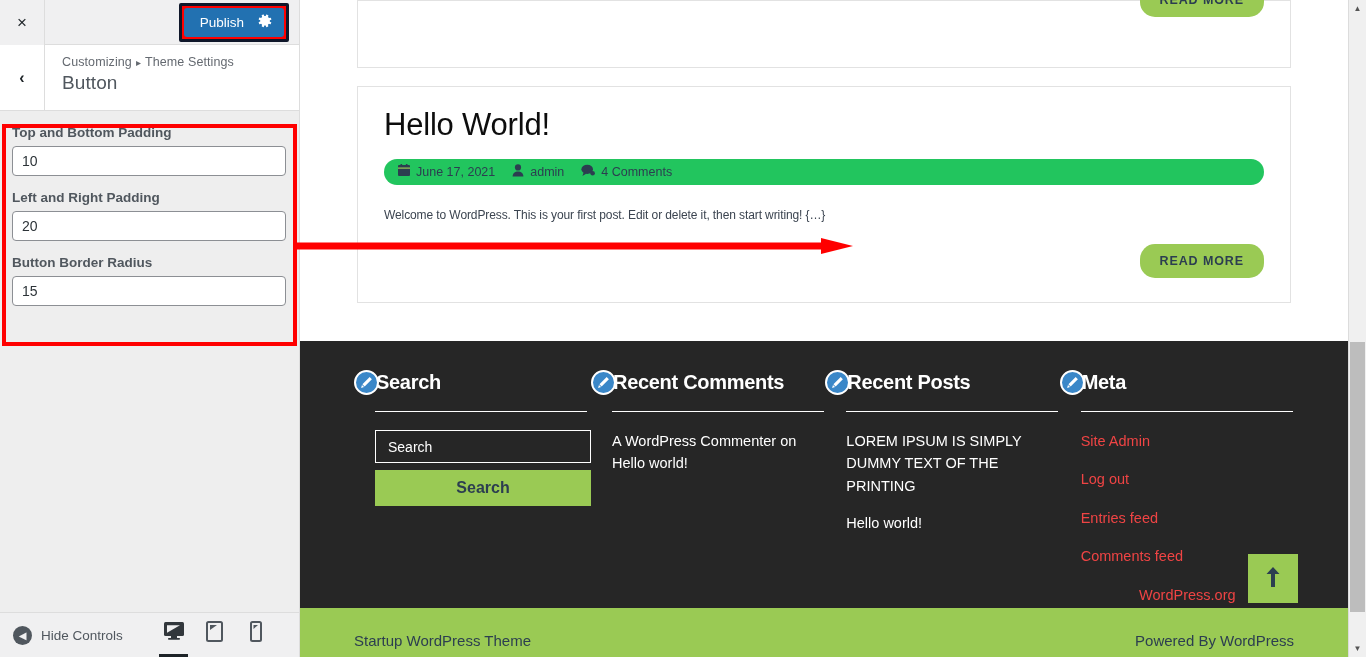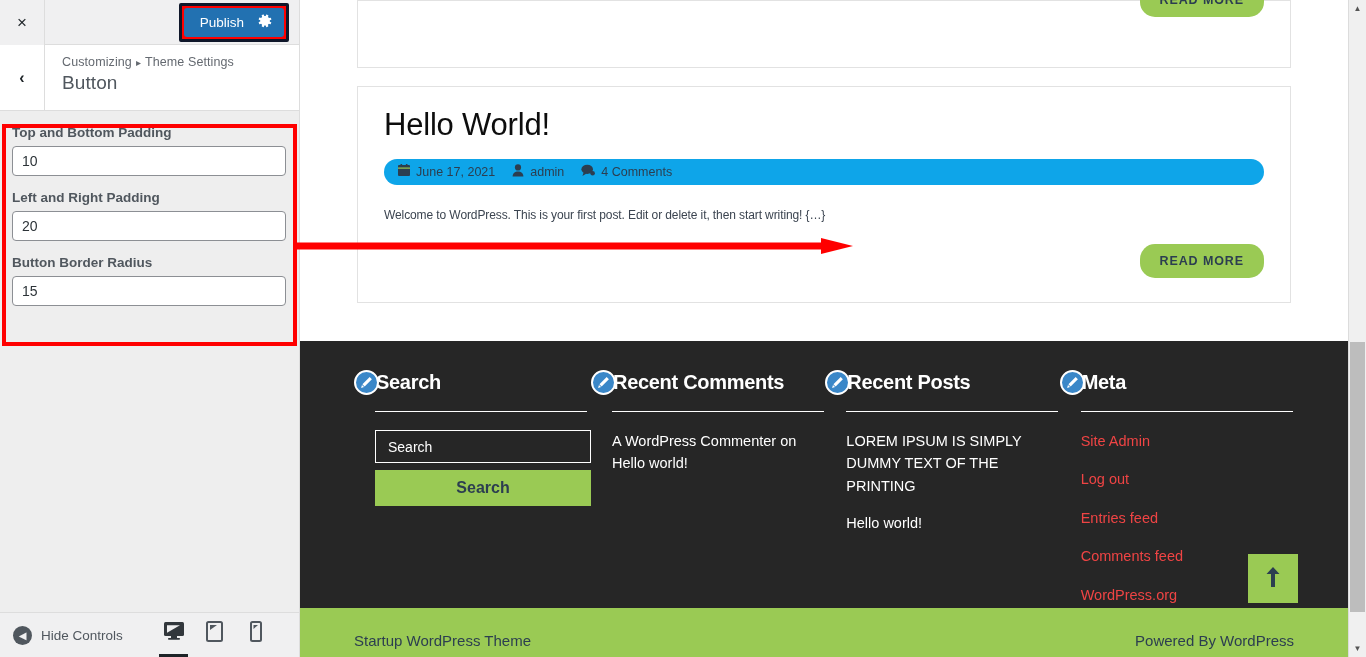--- a/index.html
+++ b/index.html
@@ -187,21 +187,21 @@
     font-family: "Liberation Sans", sans-serif;
     text-transform: uppercase;
   }
 
   .post-title {
     font-size: 31px; color: #0d0d0d; font-weight: 400;
     letter-spacing: -0.2px;
     margin-bottom: 10px;
   }
   .post-meta {
-    background: #0ea5e9;
+    background: #22c55e;
     border-radius: 14px;
     height: 26px;
     display: flex; align-items: center;
     padding: 0 14px;
     gap: 17px;
     font-size: 12.5px; color: #2c3e50; margin-top: 16px;
   }
   .post-meta .mi { display: flex; align-items: center; gap: 6px; }
   .post-excerpt {
     font-size: 12px; color: #3b4450;
@@ -271,21 +271,21 @@
 
   .f-text { font-size: 14.5px; color: #fff; line-height: 1.55; }
   .f-link {
     display: block;
     font-size: 14.5px; color: #ef4444;
     line-height: 1.55;
     text-decoration: none;
     margin-bottom: 16px;
     cursor: pointer;
   }
-  .f-link:last-child { margin-bottom: 0; }
+  .f-link:last-child { margin-bottom: 0; text-align: center; }
   .f-post { margin-bottom: 15px; }
 
   #scroll-top {
     position: absolute; right: 50px; bottom: 5px;
     width: 50px; height: 49px;
     background: #9ACA54;
     display: flex; align-items: center; justify-content: center;
     cursor: pointer;
     z-index: 4;
   }

